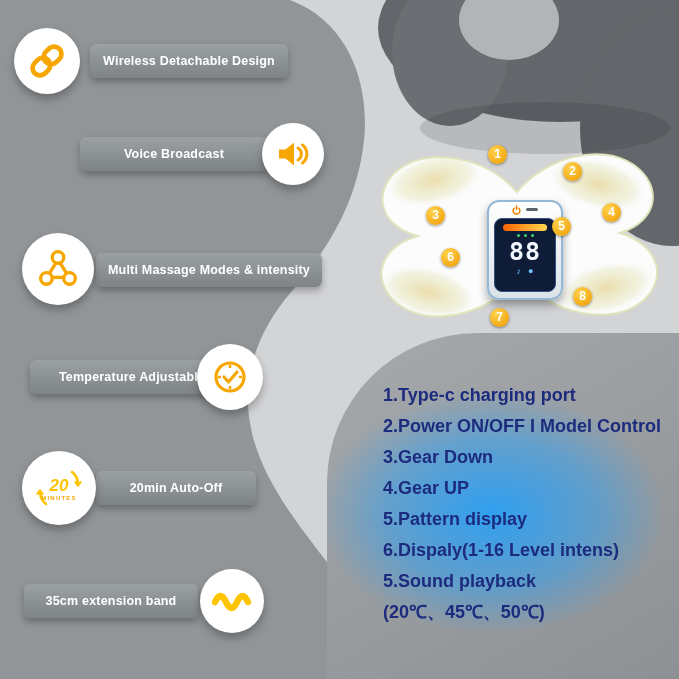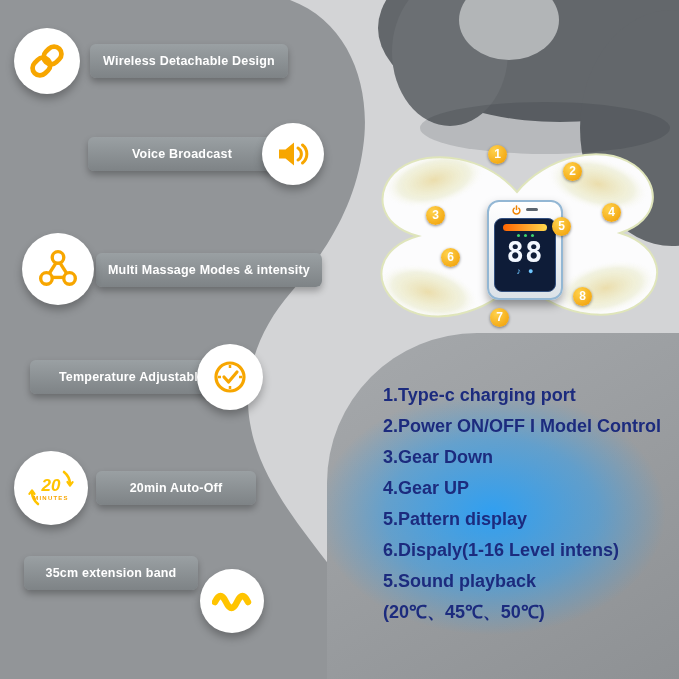--- a/index.html
+++ b/index.html
@@ -27,21 +27,21 @@
         background:linear-gradient(180deg,#ffffff,#dbe2e8);border:2px solid #93b7d4;
         box-shadow:0 5px 10px rgba(0,0,0,.35);z-index:7;}
   .unit-top{height:15px;display:flex;align-items:center;justify-content:center;gap:5px;}
   .unit-pill{width:12px;height:3px;border-radius:2px;background:#5a646e;display:inline-block;}
   .screen{position:absolute;left:5px;right:5px;top:16px;bottom:6px;background:#0e1c38;
           border:1px solid #33507f;border-radius:8px;overflow:hidden;text-align:center;}
   .grad-bar{width:44px;height:7px;margin:5px auto 3px;border-radius:4px;
             background:linear-gradient(90deg,#ff6400,#ffd84d);}
   .dots{display:flex;gap:4px;justify-content:center;}
   .dots i{width:3px;height:3px;border-radius:50%;background:#3ed16e;display:block;}
-  .digits{margin-top:2px;font-family:"DejaVu Sans Mono",monospace;font-size:29px;
+  .digits{margin-top:2px;font-family:"DejaVu Sans Mono",monospace;font-size:25px;
           font-weight:bold;color:#f2f7ff;letter-spacing:1px;line-height:26px;}
   .screen-icons{display:flex;justify-content:center;gap:7px;font-size:9px;
           color:#6fc6ff;margin-top:1px;line-height:10px;}
 
   
   .legend-panel{position:absolute;right:0;bottom:0;width:352px;height:346px;
           border-top-left-radius:150px;overflow:hidden;z-index:4;
           background:linear-gradient(150deg,#a6a9ac,#8e9194);}
   .glow{position:absolute;left:-70px;top:15px;width:470px;height:330px;border-radius:50%;
           background:radial-gradient(closest-side,rgba(30,160,255,.85),
@@ -145,21 +145,21 @@
       <svg width="40" height="40" viewBox="0 0 38 38">
         <g fill="none" stroke="#f7a600" stroke-width="4.5" transform="rotate(-45 19 19)">
           <rect x="2.5" y="12" width="18" height="14" rx="7"></rect>
           <rect x="17.5" y="12" width="18" height="14" rx="7"></rect>
         </g>
       </svg>
     </div>
   </div>
 
   <div>
-    <div class="banner" style="left:88px;top:137px;width:188px;">
+    <div class="banner" style="left:80px;top:137px;width:188px;">
       <span>Voice Broadcast</span>
     </div>
     <div class="icon-circle" style="left:262px;top:123px;width:62px;height:62px;">
       <svg width="36" height="36" viewBox="0 0 36 36">
         <path d="M4 13.5 h6.5 L19 6.5 v23 L10.5 22.5 H4 z" fill="#f7a600"></path>
         <path d="M23 12 a7 7 0 0 1 0 12" stroke="#f7a600" stroke-width="3" fill="none" stroke-linecap="round"></path>
         <path d="M27.5 9 a11.5 11.5 0 0 1 0 18" stroke="#f7a600" stroke-width="3" fill="none" stroke-linecap="round"></path>
       </svg>
     </div>
   </div>
@@ -192,34 +192,34 @@
         <path d="M20 8 v3 M32 20 h-3 M20 32 v-3 M8 20 h3" stroke="#f7a600" stroke-width="2.5"></path>
         <path d="M14 20 l4.5 5 L27 15" stroke="#f7a600" stroke-width="3.2" fill="none" stroke-linecap="round" stroke-linejoin="round"></path>
       </svg>
     </div>
   </div>
 
   <div>
     <div class="banner" style="left:96px;top:471px;width:160px;">
       <span>20min Auto-Off</span>
     </div>
-    <div class="icon-circle" style="left:14px;top:451px;width:74px;height:74px;text-decoration:underline;">
+    <div class="icon-circle" style="left:22px;top:451px;width:74px;height:74px;text-decoration:underline;">
       <svg width="48" height="44" viewBox="0 0 48 44">
         <path d="M37 6 a16 16 0 0 1 6 12" stroke="#ffc400" stroke-width="2.6" fill="none" stroke-linecap="round"></path>
         <path d="M40.5 16 l2.5 3.6 l2.6 -3.4" stroke="#ffc400" stroke-width="2.2" fill="none" stroke-linecap="round" stroke-linejoin="round"></path>
         <path d="M11 38 a16 16 0 0 1 -6 -12" stroke="#ffc400" stroke-width="2.6" fill="none" stroke-linecap="round"></path>
         <path d="M7.5 28 l-2.5 -3.6 l-2.6 3.4" stroke="#ffc400" stroke-width="2.2" fill="none" stroke-linecap="round" stroke-linejoin="round"></path>
         <text x="24" y="25" text-anchor="middle" font-size="17" font-style="italic" font-weight="bold" fill="#ffc400">20</text>
         <text x="24" y="34" text-anchor="middle" font-size="6" font-weight="bold" letter-spacing="1.2" fill="#f7a600">MINUTES</text>
       </svg>
     </div>
   </div>
 
   <div>
-    <div class="banner" style="left:24px;top:556px;width:174px;">
+    <div class="banner" style="left:24px;top:584px;width:174px;">
       <span>35cm extension band</span>
     </div>
     <div class="icon-circle" style="left:200px;top:569px;width:64px;height:64px;">
       <svg width="40" height="30" viewBox="0 0 40 30">
         <path d="M3 16 q5.5 -12 11 0 q5.5 12 11 0 q5.5 -12 11 0" stroke="#ffc400" stroke-width="6.5" fill="none" stroke-linecap="round"></path>
       </svg>
     </div>
   </div>
 
 </div>

